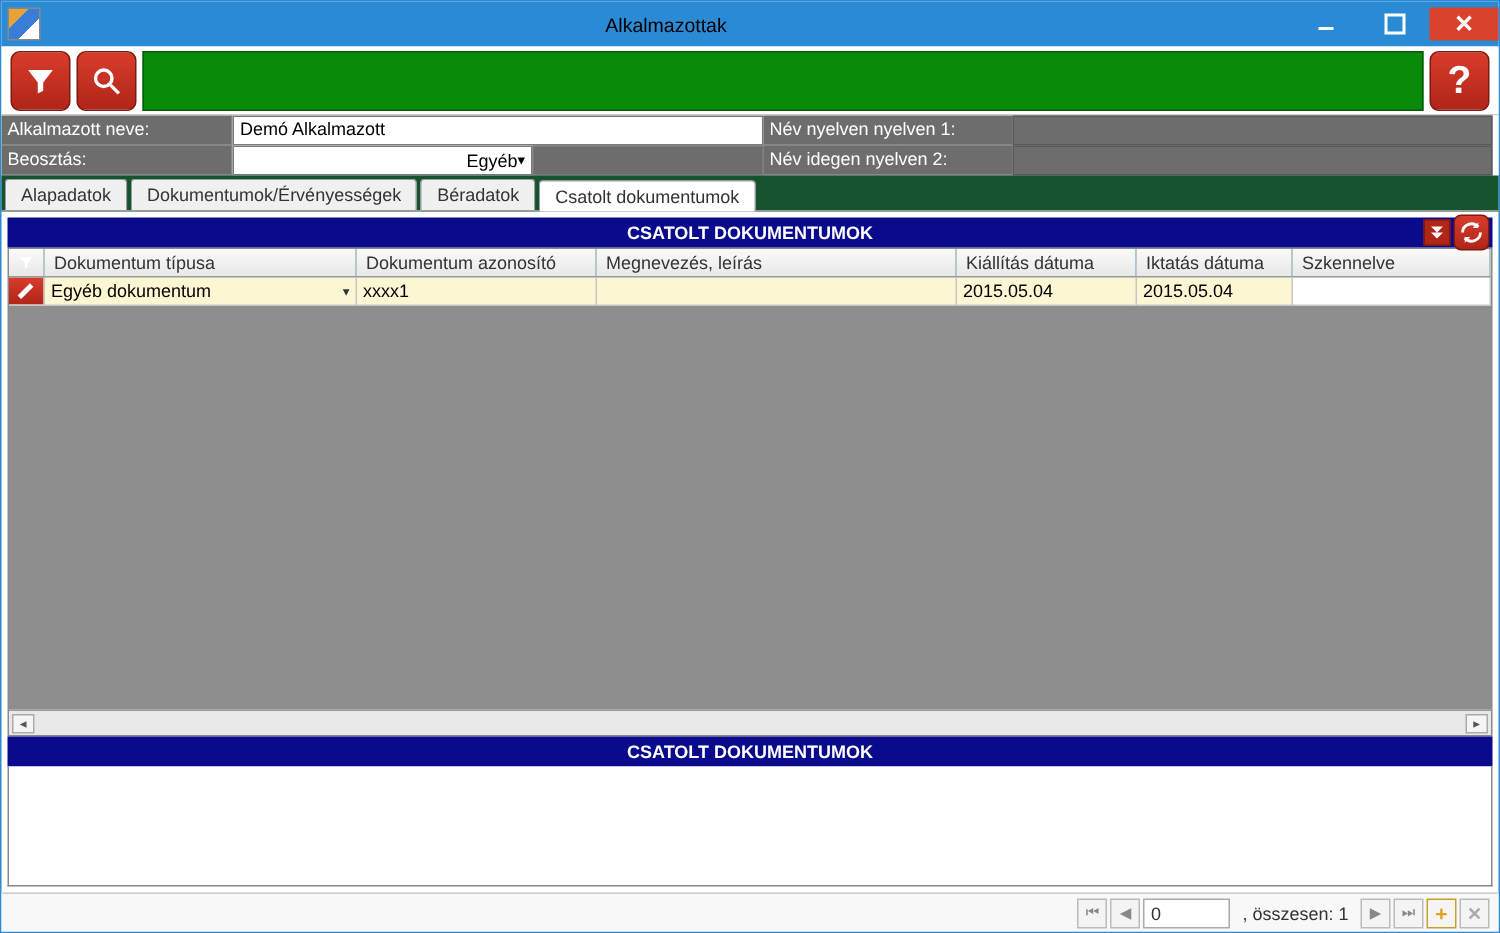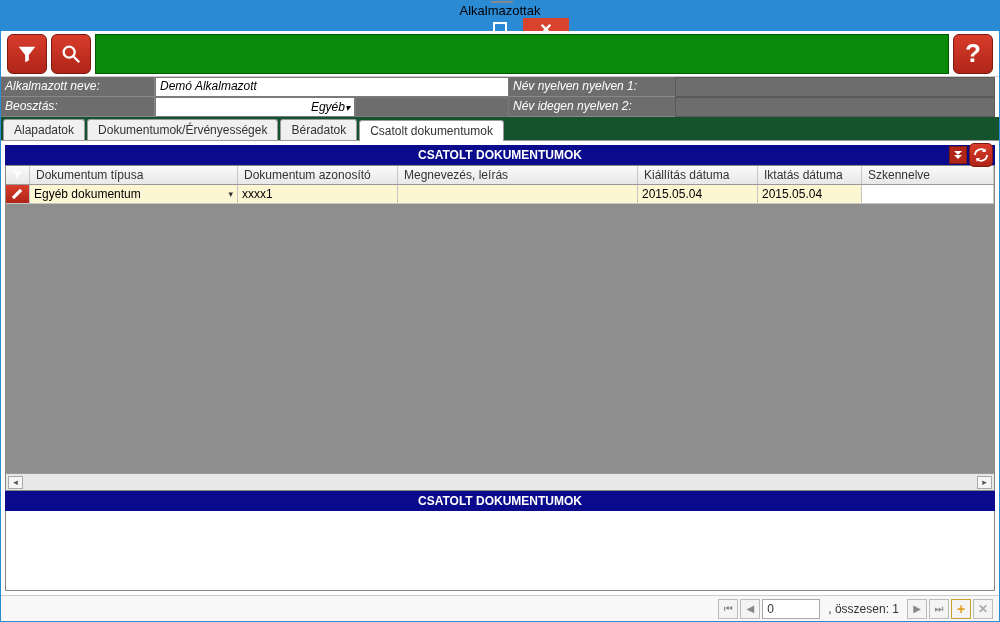--- a/index.html
+++ b/index.html
@@ -1,35 +1,35 @@
 <!DOCTYPE html>
 <html><head>
 <meta charset="utf-8">
 <style>
 * { box-sizing: border-box; margin: 0; padding: 0; font-family: "Segoe UI", Tahoma, sans-serif; font-size: 12px; }
 body { background: #fff; }
 
 .window { width: 1000px; height: 622px; border: 1px solid #2a8ad4; display: flex; flex-direction: column; background: #fff; }
 
-.titlebar { height: 30px; background: #2a8ad4; display: flex; align-items: center; color: #000; flex-direction: column; }
+.titlebar { height: 30px; background: #2a8ad4; display: flex; align-items: center; color: #000; }
 .titlebar-icon { width: 22px; height: 22px; margin-left: 4px; background: linear-gradient(135deg,#e8a23a 0 33%,#3a7dd8 33% 66%,#fff 66%); border: 1px solid #888; }
 .titlebar-title { flex: 1; text-align: center; color: #000; font-size: 13px; }
 .titlebar-btns { display: flex; }
 .titlebar-btn { width: 46px; height: 22px; display: flex; align-items: center; justify-content: center; color: #fff; }
 .titlebar-btn.min::before { content:""; width:10px; height:2px; background:#fff; margin-top:6px;}
 .titlebar-btn.max::before { content:""; width:10px; height:10px; border:2px solid #fff; }
 .titlebar-btn.close { background:#d9432e; font-size:16px; font-weight:bold; }
 
 .toolbar { height: 46px; background: #fff; border-bottom: 1px solid #ccc; display: flex; align-items: center; padding: 4px 6px; gap: 4px; }
 .red-btn { width: 40px; height: 40px; background: linear-gradient(#d83c2b,#b02518); border:1px solid #7a1a10; border-radius:6px; display:flex; align-items:center; justify-content:center; color:#fff; }
 .green-bar { flex:1; height: 40px; background:#0a8a0a; border:1px solid #055a05; }
 .help-btn { width:40px; height:40px; background: linear-gradient(#d83c2b,#b02518); border:1px solid #7a1a10; border-radius:6px; display:flex; align-items:center;justify-content:center; color:#fff; font-size:26px; font-weight:bold; }
 
 .form-area { background:#fff; }
-.form-row { display:flex; height:20px;font-style:italic; }
+.form-row { display:flex; height:20px; }
 .form-label { width:154px; background:#6d6d6d; color:#fff; padding:2px 4px; border-right:1px solid #888; border-bottom:1px solid #888;}
 .form-input { width:354px; background:#fff; border:1px solid #7a7a7a; padding:1px 4px; }
 .form-select { width:200px; background:#fff; border:1px solid #7a7a7a; padding:0 4px; display:flex; align-items:center; justify-content:flex-end;}
 .form-select::after { content:"▾"; font-size:10px; }
 .form-input-gray { width:154px; background:#6d6d6d; border:1px solid #7a7a7a; }
 .form-label2 { width:166px; background:#6d6d6d; color:#fff; padding:2px 4px; border-bottom:1px solid #888;}
 .form-input2 { width:320px; background:#6d6d6d; border:1px solid #5a5a5a; }
 
 .tabbar { display:flex; background:#14532d; border-bottom:1px solid #9a9a9a; padding:2px 2px 0 2px; }
 .tab { padding:3px 10px; border:1px solid #9a9a9a; border-bottom:none; background:#f0f0f0; margin-right:2px; border-radius:3px 3px 0 0; color:#333;}

